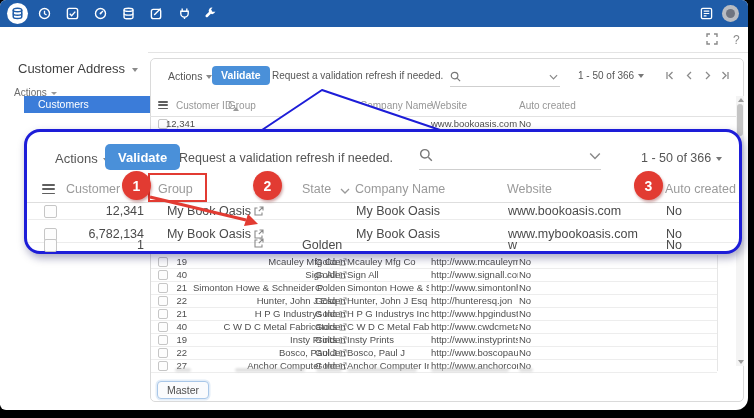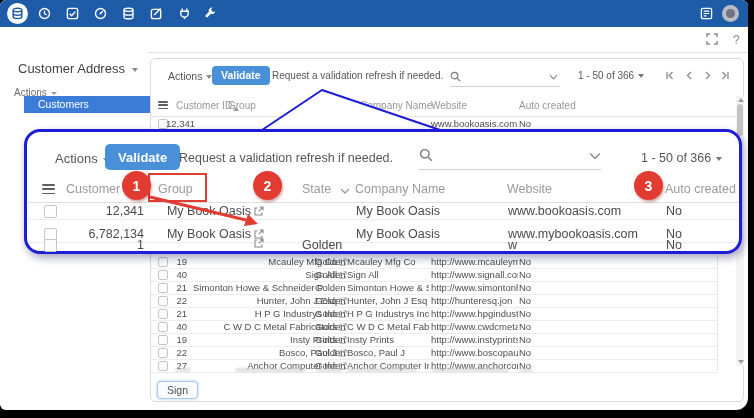--- a/index.html
+++ b/index.html
@@ -379,21 +379,21 @@
       <span class="blurbar" style="left:431px;top:368px;width:78px"></span>
       <span class="blurbar" style="left:519px;top:368px;width:14px"></span>
     </div>
     <div class="vline" style="left:717px;top:255px;height:116px"></div>
 
     <div class="sb-track"></div>
     <div class="sb-arr sb-up"></div>
     <div class="sb-thumb"></div>
     <div class="sb-arr sb-dn"></div>
 
-    <button class="close-btn">Sign</button>
+    <button class="close-btn">Master</button>
   </div>
 
   <svg id="triangle" class="layer-svg">
     <polygon points="322,90 259,132 446,132" fill="#ffffff" stroke="#1d1dd8" stroke-width="2" stroke-linejoin="round"></polygon>
   </svg>
 
   <div id="overlay">
     <span class="ov-actions"><span>Actions</span><span class="caret" style="margin-left:5px"></span></span>
     <button class="ov-validate">Validate</button>
     <span class="ov-hint">Request a validation refresh if needed.</span>

